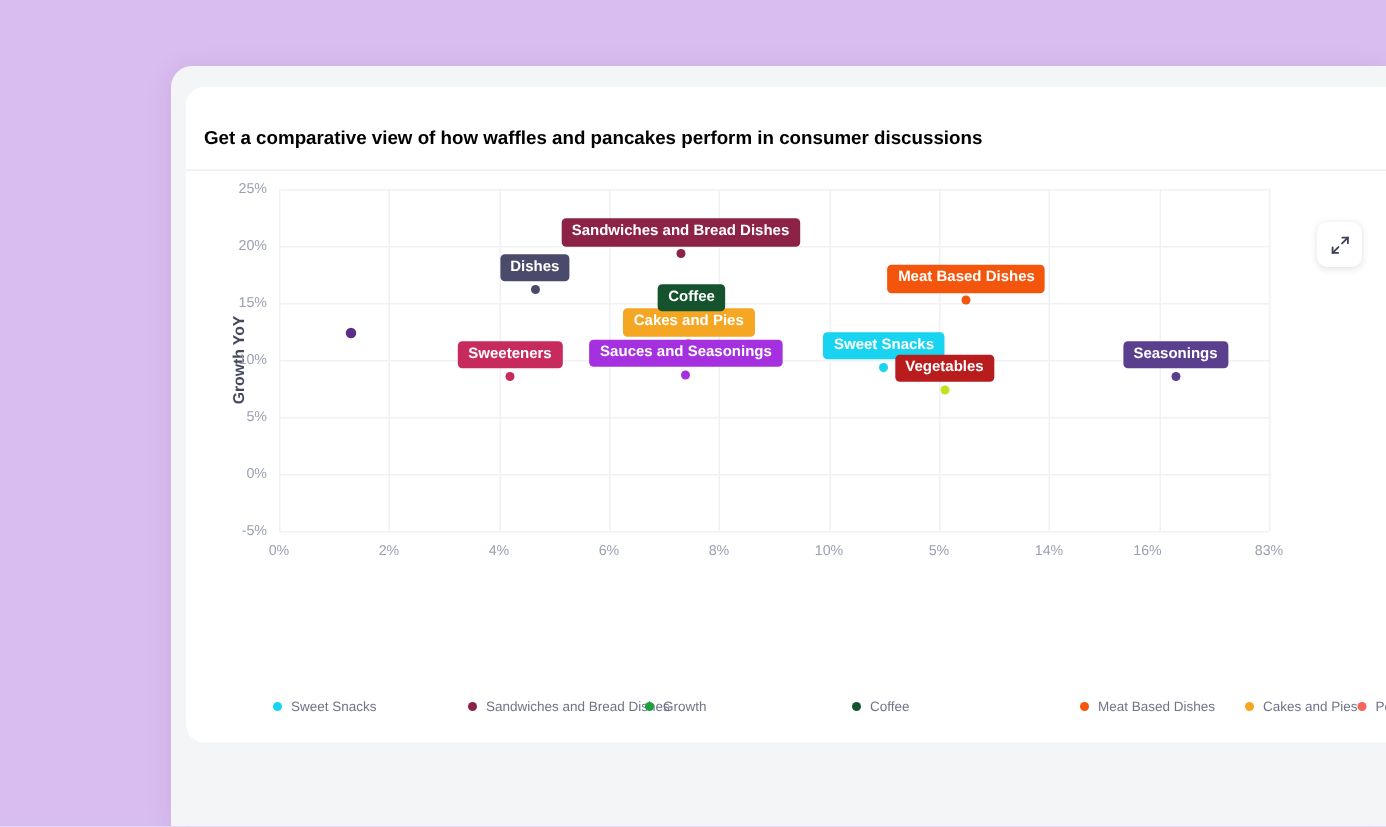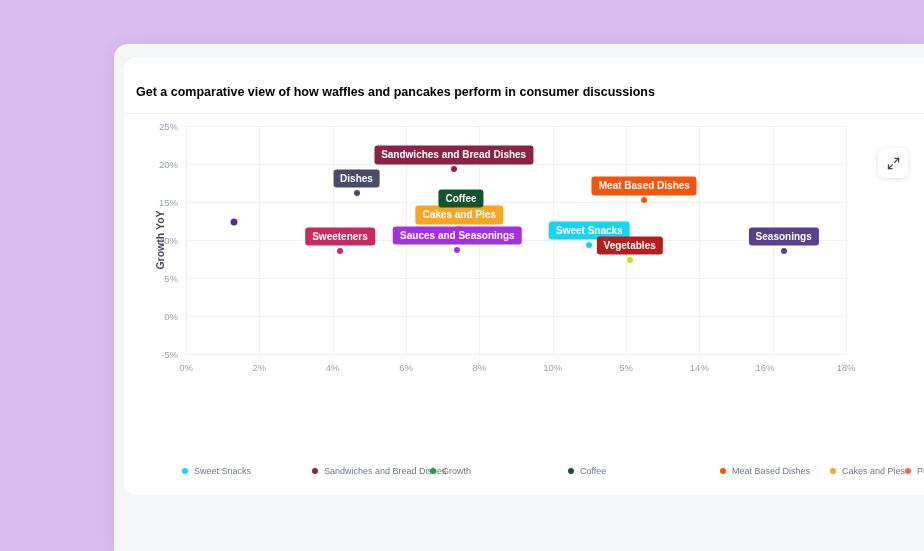--- a/index.html
+++ b/index.html
@@ -265,21 +265,21 @@
         <div class="xtick" style="left: 293.333px;">8%</div>
         <div class="gridline-v" style="left: 366.667px;"></div>
         <div class="xtick" style="left: 366.667px;">10%</div>
         <div class="gridline-v" style="left: 440px;"></div>
         <div class="xtick" style="left: 440px;">5%</div>
         <div class="gridline-v" style="left: 513.333px;"></div>
         <div class="xtick" style="left: 513.333px;">14%</div>
         <div class="gridline-v" style="left: 586.667px;"></div>
         <div class="xtick" style="left: 579px;">16%</div>
         <div class="gridline-v" style="left: 660px;"></div>
-        <div class="xtick" style="left: 660px;">18%</div>
+        <div class="xtick" style="left: 660px;">83%</div>
         <div class="pt pt-lg" title="Waffles and Pancakes" style="left: 47.6667px; top: 95.76px; background: rgb(91, 45, 134);"></div>
         <div class="pt" title="Sweeteners" style="left: 154px; top: 124.64px; background: rgb(199, 43, 94);"></div>
         <div class="dlabel" style="left: 154px; top: 124.64px; background: rgb(199, 43, 94);">Sweeteners</div>
         <div class="pt" title="Cheese" style="left: 170.5px; top: 66.88px; background: rgb(74, 74, 106);"></div>
         <div class="dlabel" style="left: 170.5px; top: 66.88px; background: rgb(74, 74, 106);">Dishes</div>
         <div class="pt" title="Sandwiches and Bread Dishes" style="left: 267.667px; top: 43.32px; background: rgb(140, 34, 70);"></div>
         <div class="dlabel" style="left: 267.667px; top: 43.32px; background: rgb(140, 34, 70);">Sandwiches and Bread Dishes</div>
         <div class="pt" title="Sauces and Dressings" style="left: 271.333px; top: 123.88px; background: rgb(164, 48, 224);"></div>
         <div class="dlabel" style="left: 271.333px; top: 123.88px; background: rgb(164, 48, 224);">Sauces and Seasonings</div>
         <div class="pt" title="Cakes and Pies" style="left: 273.167px; top: 103.36px; background: rgb(245, 166, 35);"></div>

